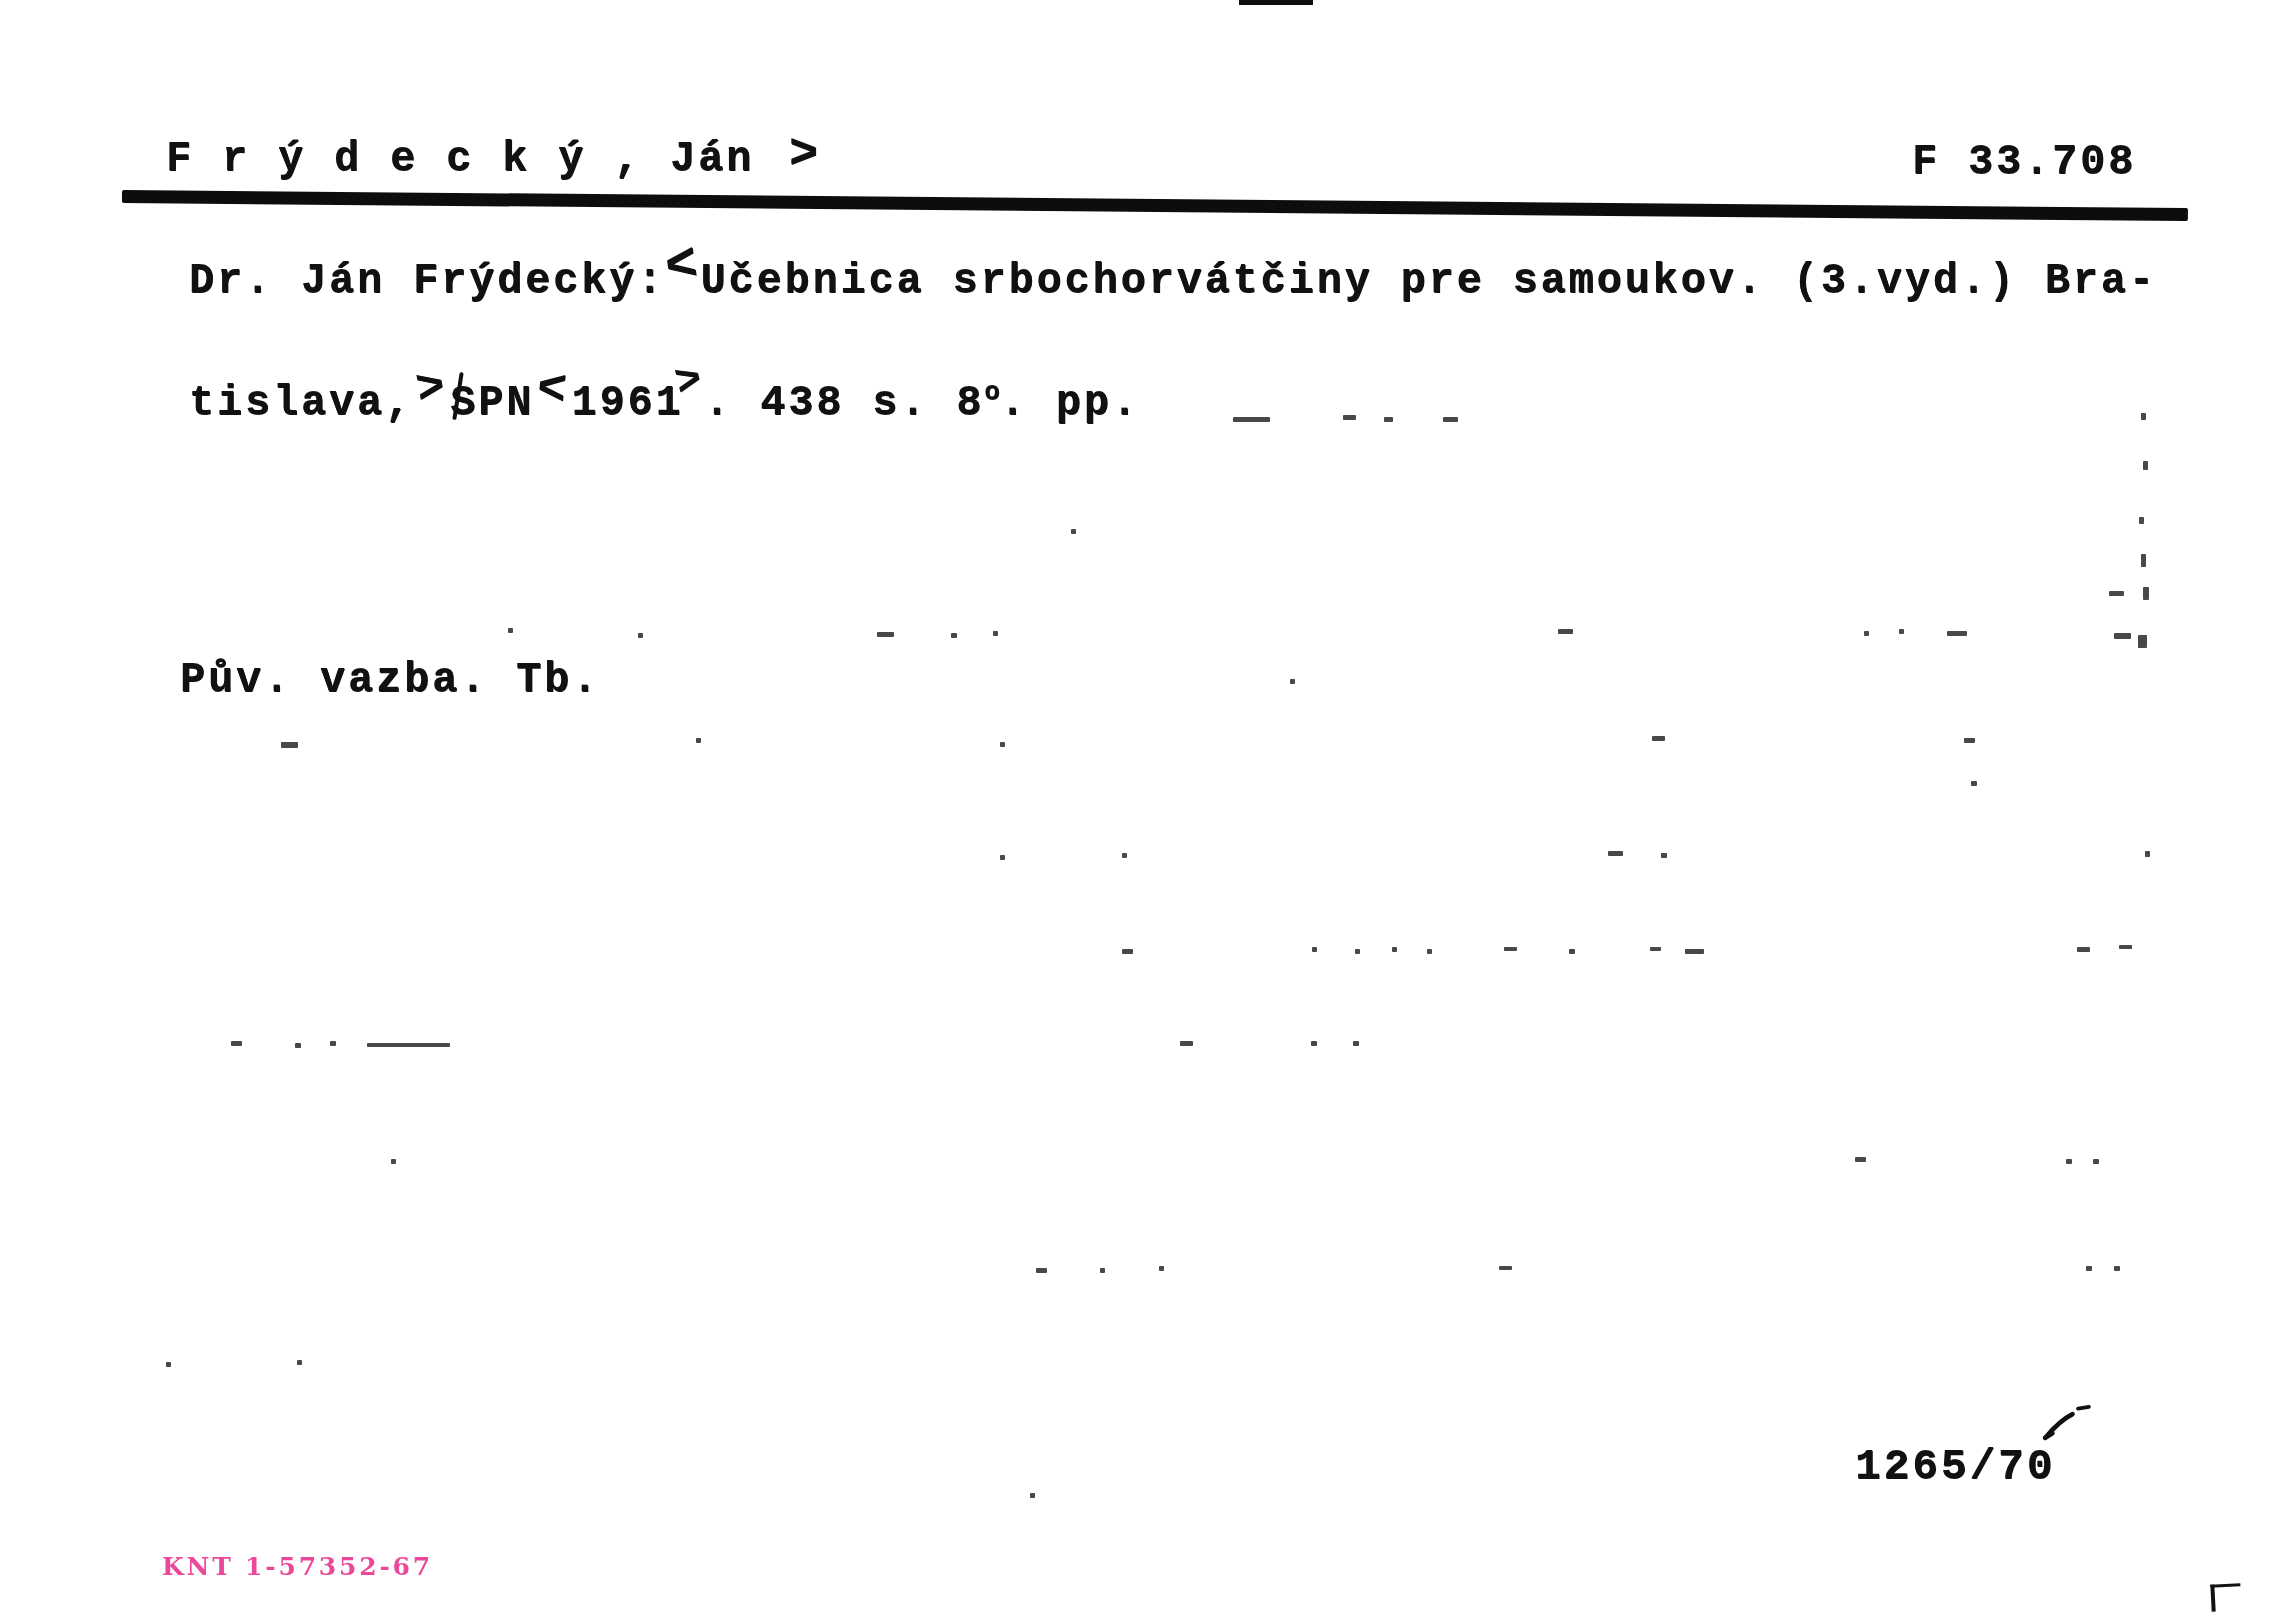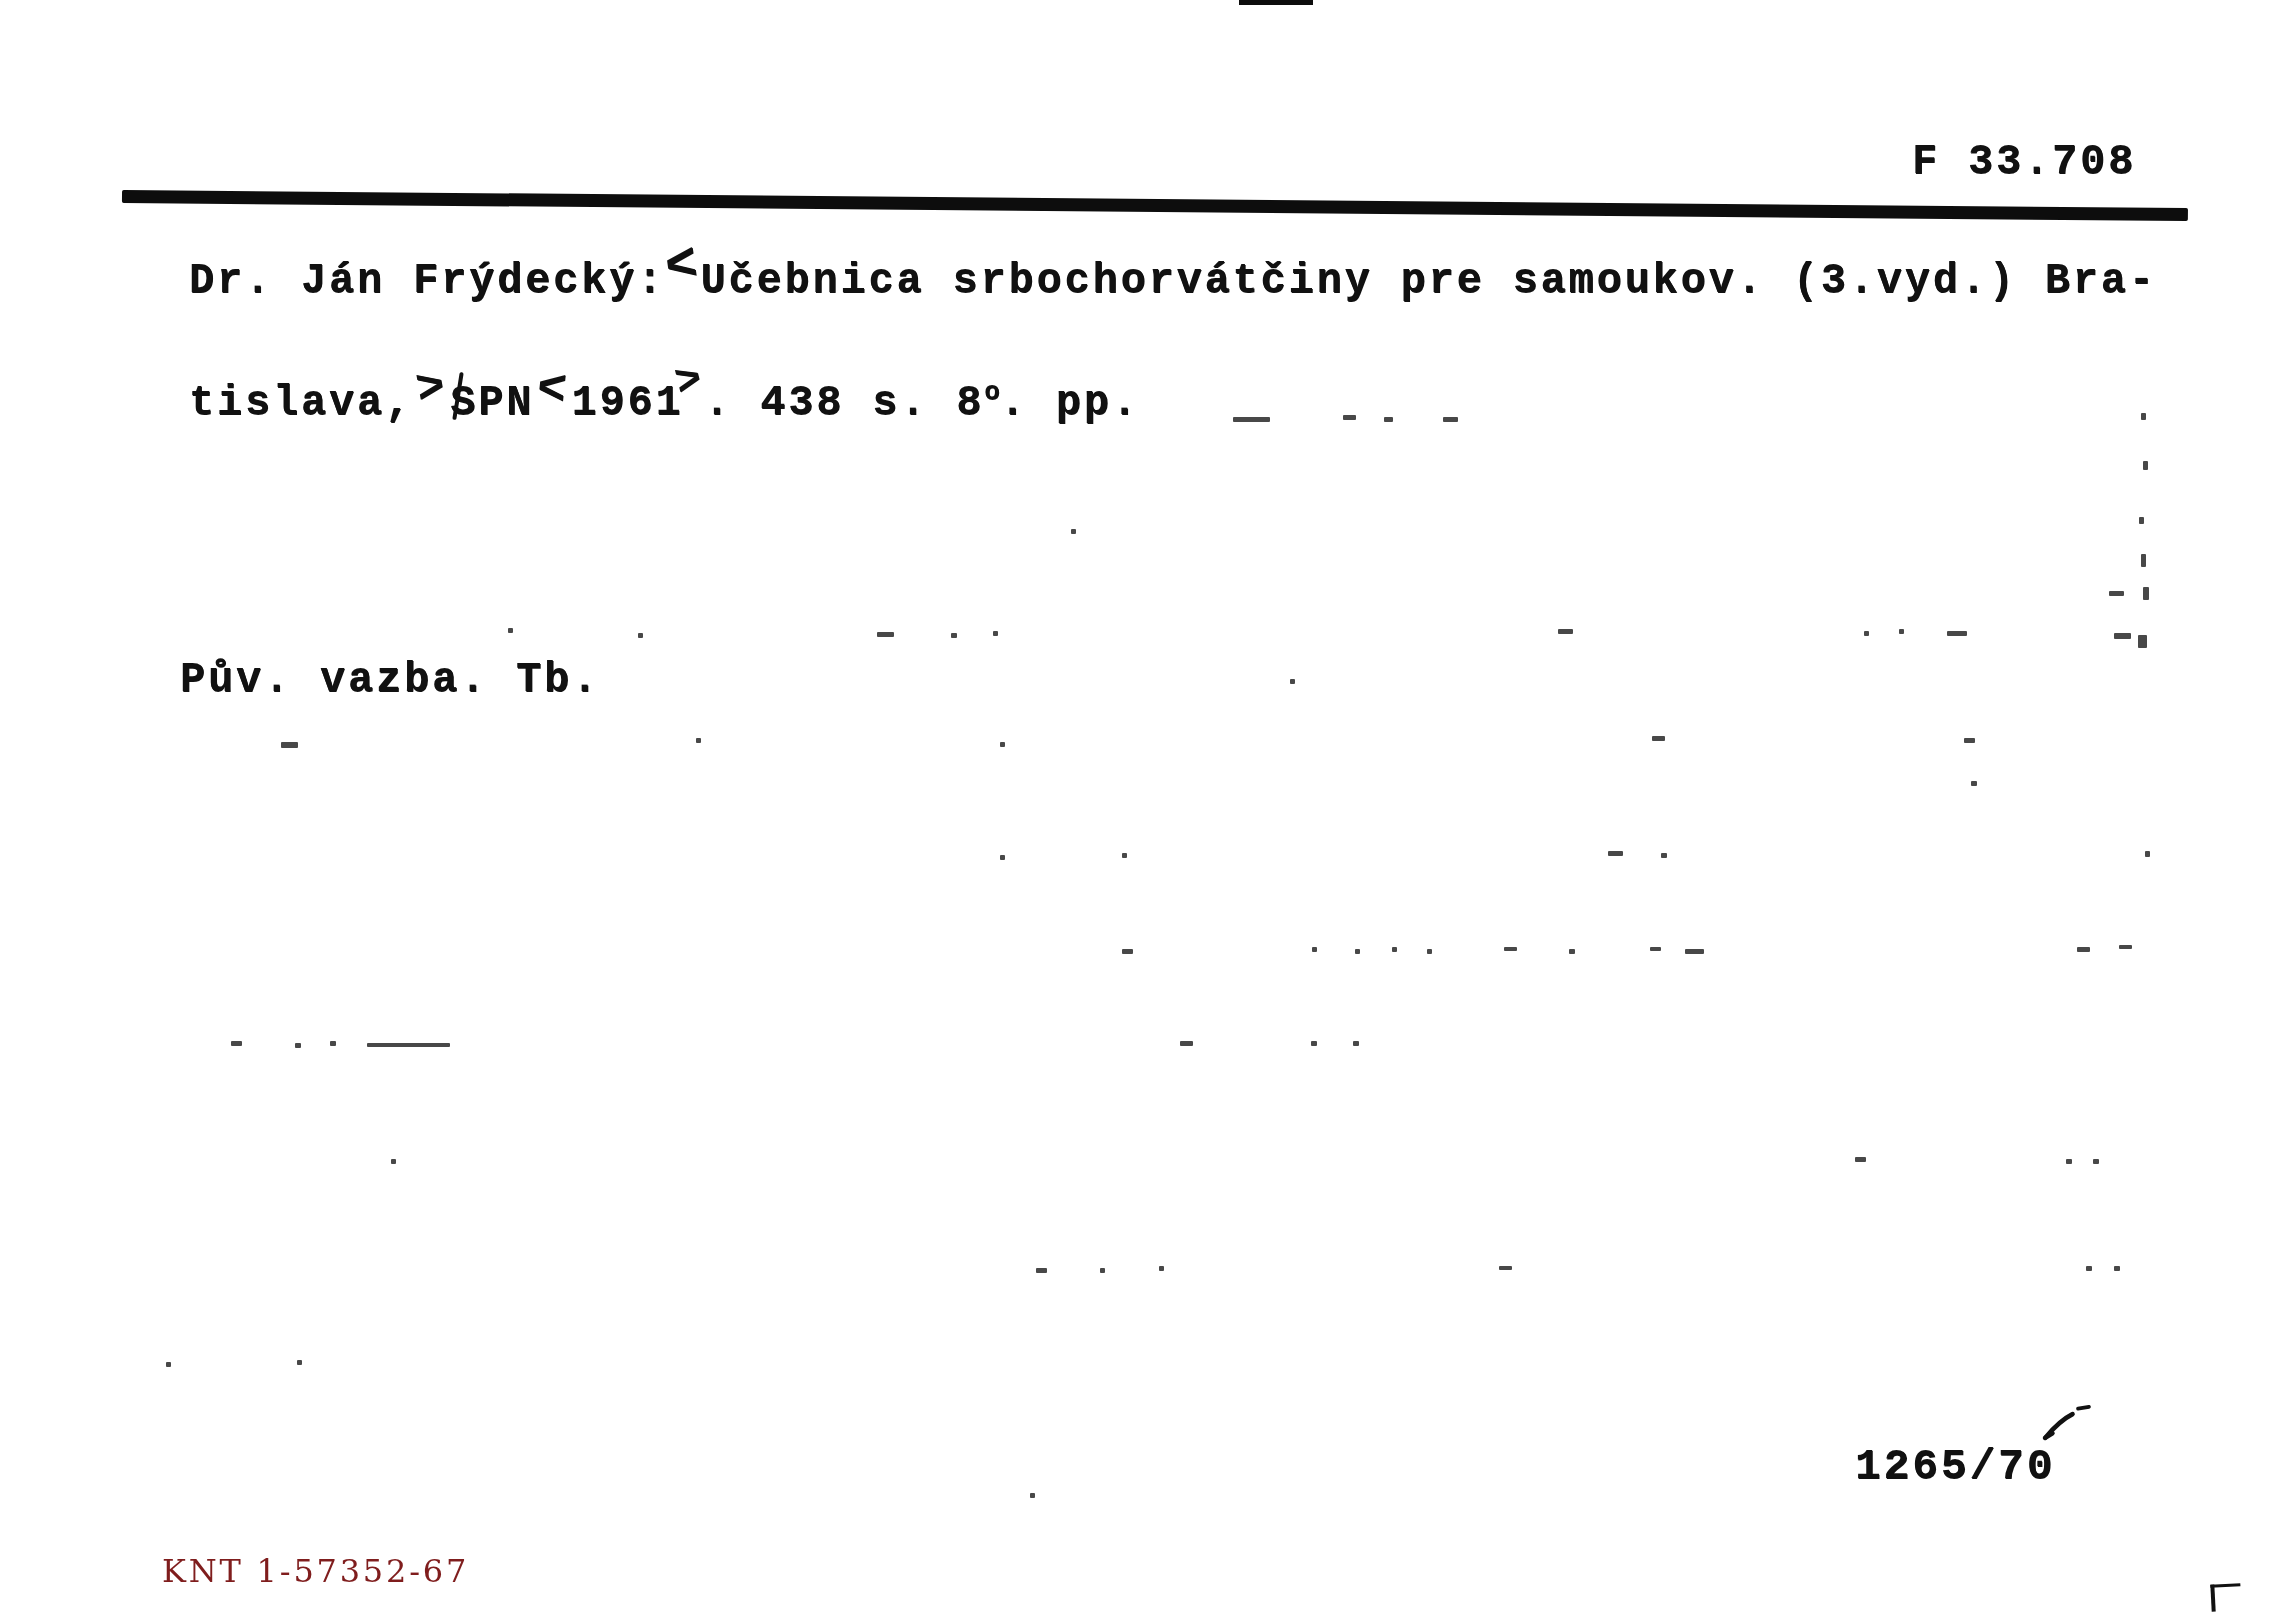--- a/index.html
+++ b/index.html
@@ -21,22 +21,22 @@
   }
   .hdr-author { left:166px; top:135px; }
   .call-no    { left:1912px; top:138px; }
   .line1      { left:189px;  top:257px; }
   .line2      { left:189px;  top:377px; }
   .note       { left:180px;  top:656px; }
   .acc-no     { left:1855px; top:1442px; font-size:43px; }
   .form-code  {
     position:absolute; left:162px; top:1552px;
     font-family:"DejaVu Serif","Liberation Serif",serif;
-    font-weight:400; font-size:32px; letter-spacing:2.8px;
-    color:#7f1d1d; white-space:nowrap;
+    font-weight:700; font-size:25px; letter-spacing:2.8px;
+    color:#ec4899; white-space:nowrap;
   }
   .rule {
     position:absolute; left:122px; top:190px;
     width:2066px; height:13px; background:#0d0d0d;
     transform:rotate(0.5deg); transform-origin:left center;
     border-radius:1.8px;
   }
   .top-edge-bar {
     position:absolute; left:1239px; top:0; width:74px; height:4.6px;
     background:#0d0d0d;
@@ -64,20 +64,24 @@
   }
   .speck { position:absolute; background:#1a1a1a; opacity:0.8; border-radius:0.9px; }
 </style>
 </head>
 <body>
 
 <div class="card">
 
   <div class="top-edge-bar"></div>
 
+  <div class="tw hdr-author">
+    <span>F r ý d e c k ý , Ján</span>
+    <span class="pmark mk-hdr">&gt;</span>
+  </div>
   <div class="tw call-no">F 33.708</div>
 
   <div class="rule"></div>
 
   <div class="tw line1">
     <span>Dr. Ján Frýdecký:</span><span class="pmark mk-ins">&lt;</span><span>Učebnica srbochorvátčiny pre samoukov. (3.vyd.) Bra-</span>
   </div>
 
   <div class="tw line2">
     <span>tislava,</span><span class="pmark mk-up1">&gt;</span><span class="spn-wrap"><span>SPN</span><i class="s-strike"></i></span><span class="pmark mk-up2">&lt;</span><span>1961</span><span class="pmark mk-up3">&gt;</span><span>. 438 s. 8</span><span class="sup">o</span><span>. pp.</span>

